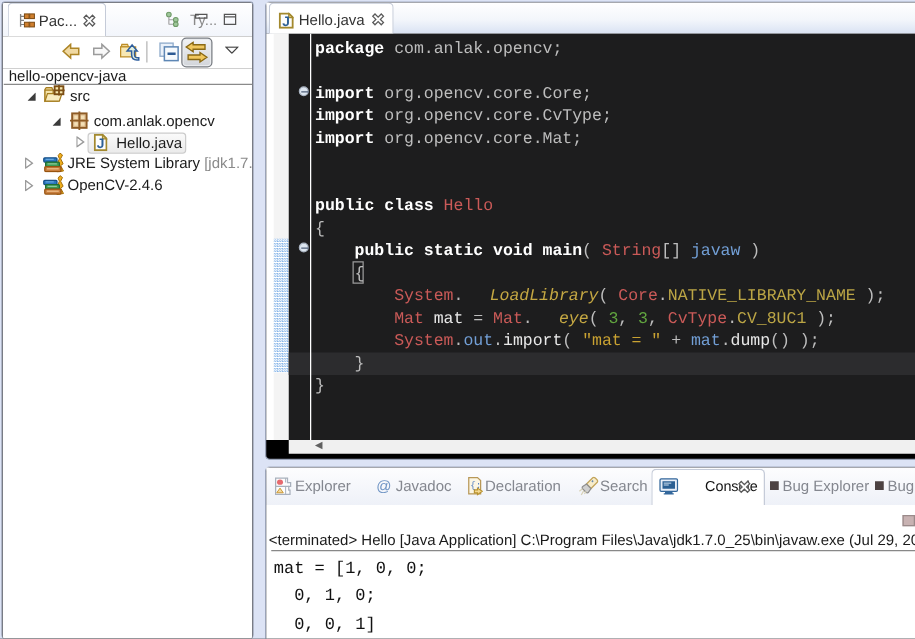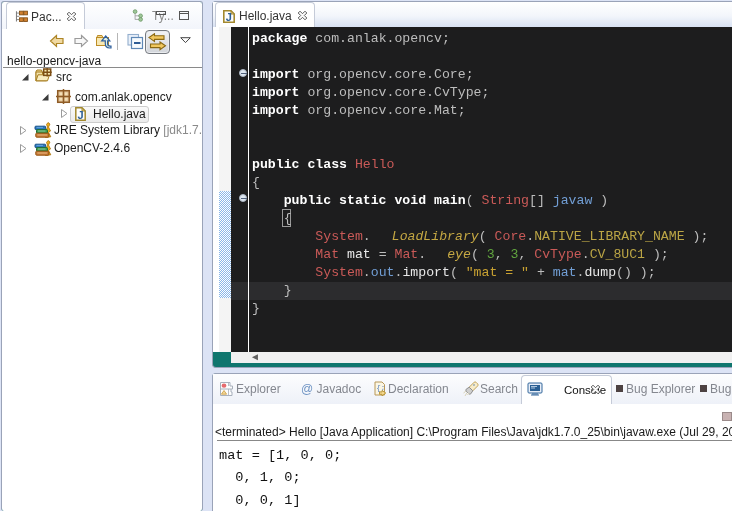--- a/index.html
+++ b/index.html
@@ -1,18 +1,18 @@
 <!DOCTYPE html>
 <html><head>
 <meta charset="utf-8">
 <style>
   * { margin:0; padding:0; box-sizing:border-box; }
   html,body { width:732px; height:511px; overflow:hidden; }
   body { background:#dce3f5; font-family:"Liberation Sans", sans-serif; position:relative; }
-  .panel { position:absolute; background:#0f766e; border:1px solid #9aa3b8; }
+  .panel { position:absolute; background:#000000; border:1px solid #9aa3b8; }
   .tabtxt { font-size:12px; color:#333; }
   .graytab { color:#8a8a8a; }
   svg { display:block; }
 </style>
 </head>
 <body>
 
 <div class="panel" id="left" style="left:1px; top:1px; width:202px; height:510px; border-radius:3px; border-bottom:none; overflow:hidden;">
 
   <div style="position:absolute; left:0; top:0; width:100%; height:27px; background:linear-gradient(#ffffff,#f2f5fb);">

